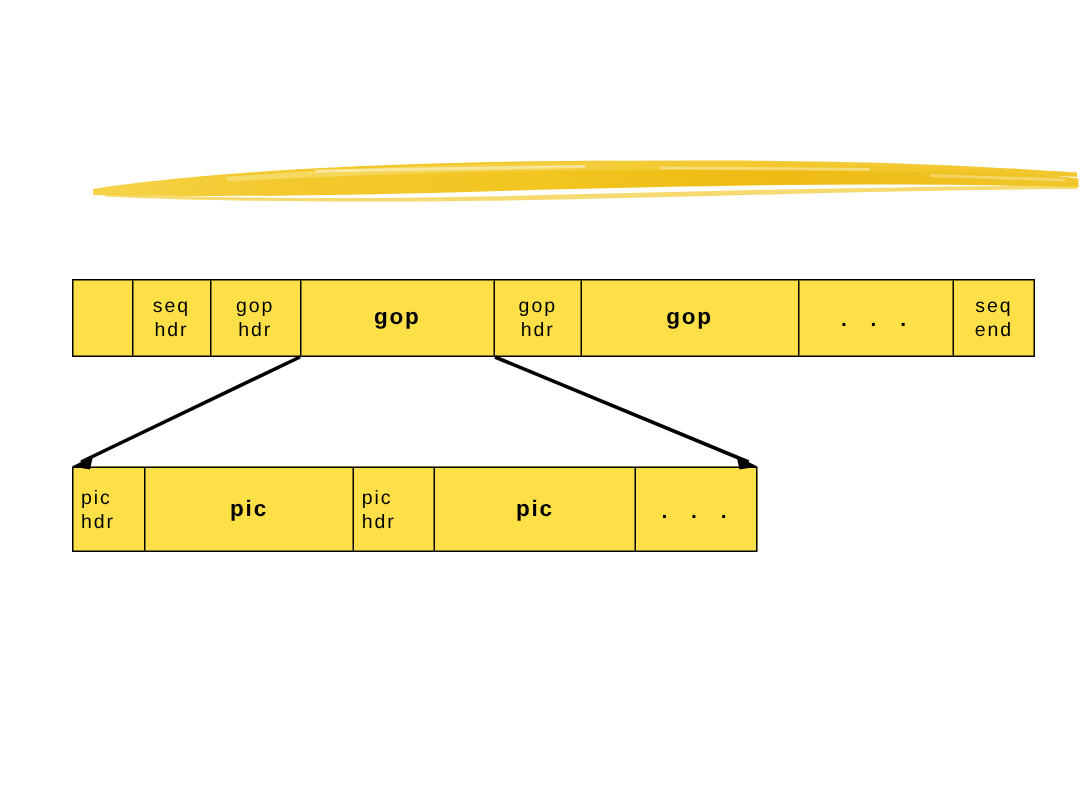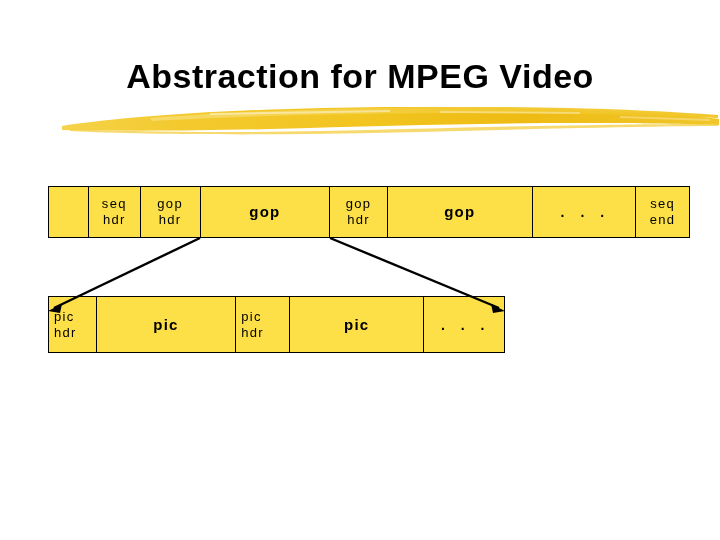--- a/index.html
+++ b/index.html
@@ -66,21 +66,21 @@
     background: #fde047;
   }
   #row-seq {
     left: 48px;
     top: 186px;
     width: 642px;
     height: 52px;
   }
   #row-gop {
     left: 48px;
-    top: 296px;
+    top: 311px;
     width: 457px;
     height: 57px;
   }
 
   .cell {
     box-sizing: border-box;
     border-right: 1px solid #000000;
     display: flex;
     flex-direction: column;
     justify-content: center;
@@ -127,21 +127,20 @@
     width: 720px;
     height: 540px;
     pointer-events: none;
   }
 </style>
 </head>
 <body>
 
 <div id="slide">
 
-  <div id="title">Abstraction for MPEG Video</div>
 
   <svg id="brush" viewBox="0 0 660 36" preserveAspectRatio="none" aria-hidden="true">
     <defs>
       <linearGradient id="brushGrad" x1="0" y1="0" x2="1" y2="0">
         <stop offset="0%" stop-color="#f5d34a"></stop>
         <stop offset="18%" stop-color="#f3c92e"></stop>
         <stop offset="45%" stop-color="#f2c520"></stop>
         <stop offset="70%" stop-color="#eebb13"></stop>
         <stop offset="100%" stop-color="#f0c62a"></stop>
       </linearGradient>

